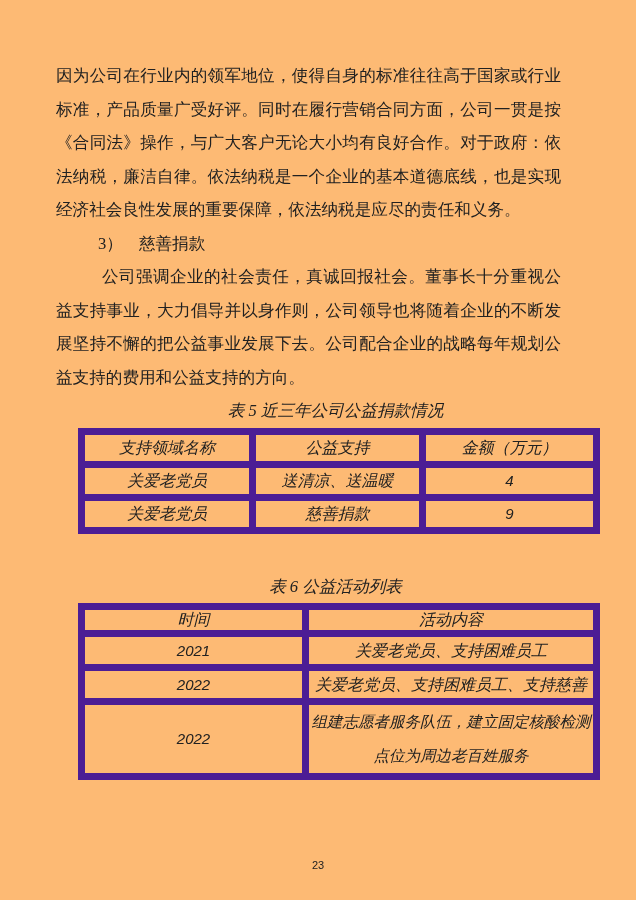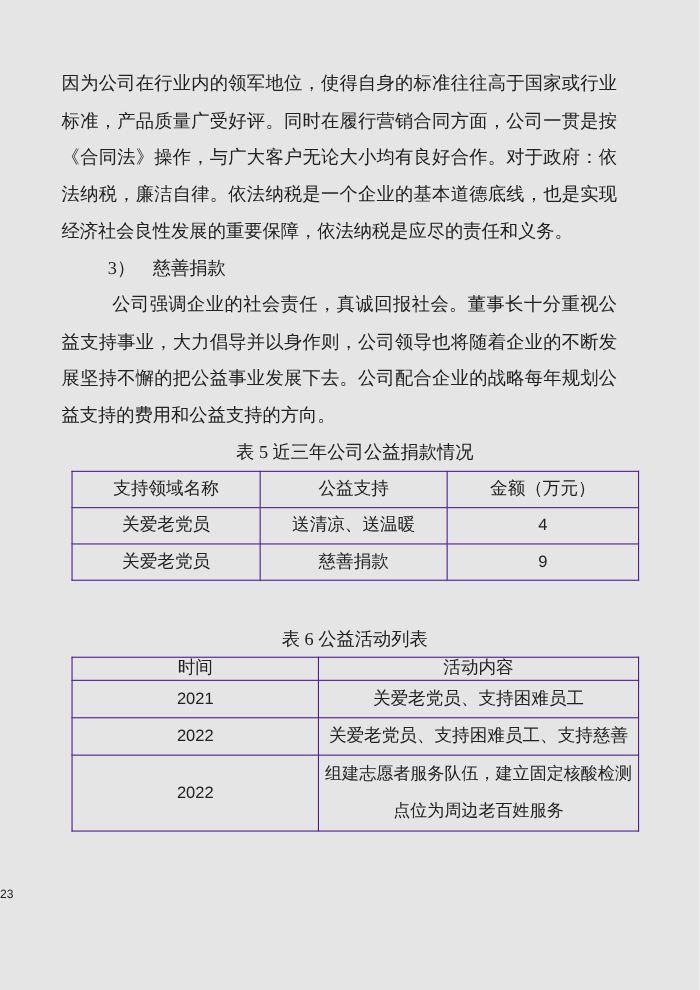--- a/index.html
+++ b/index.html
@@ -4,21 +4,21 @@
 <style>
   html, body {
     margin: 0;
     padding: 0;
     background: #ffffff;
   }
   .page {
     position: relative;
     width: 636px;
     height: 900px;
-    background: #e5e5e5;
+    background: #fdba74;
     font-family: "Liberation Serif", serif;
     color: #212121;
     overflow: hidden;
   }
   .content {
     position: absolute;
     left: 56px;
     top: 59px;
     width: 505px;
   }
@@ -31,61 +31,63 @@
   }
   p.body.indent { text-indent: 46px; }
   p.heading {
     margin: 0;
     padding-left: 42px;
     font-size: 16.6px;
     line-height: 33.5px;
   }
   p.heading .h-num { margin-right: 16px; }
   .tbl-block {
-    margin-left: 9px;
+    margin-left: 22px;
     width: 515px;
+    font-style: italic;
   }
   .tbl-title {
     margin: 0;
     font-size: 16.6px;
     line-height: 33.5px;
     text-align: center;
     font-weight: normal;
   }
   .tbl-title.t6 { margin-top: 36px; }
   table {
     border-collapse: collapse;
     table-layout: fixed;
     width: 515px;
   }
   td {
-    border: 1px solid #4c1d95;
+    border: 7px solid #4c1d95;
     text-align: center;
     vertical-align: middle;
     padding: 0;
     font-size: 16px;
     line-height: 20px;
   }
   .t5 tr { height: 33px; }
   .t6-h  { height: 18px; }
   .t6-r  { height: 34px; }
   .t6-tall { height: 68px; }
   .t6-tall .wrap {
     font-size: 15.5px;
     line-height: 34px;
   }
   .num {
     font-family: "Liberation Sans", sans-serif;
     font-size: 15px;
   }
   .page-number {
     position: absolute;
-    top: 807px;
+    top: 859px;
     left: 0;
     width: 100%;
+    text-align: center;
     font-family: "Liberation Sans", sans-serif;
     font-size: 11px;
     color: #212121;
   }
   
   .t5 col.c1 { width: 171px; }
   .t5 col.c2 { width: 170px; }
   .t5 col.c3 { width: 174px; }
   .t6 col.c1 { width: 224px; }
   .t6 col.c2 { width: 291px; }

